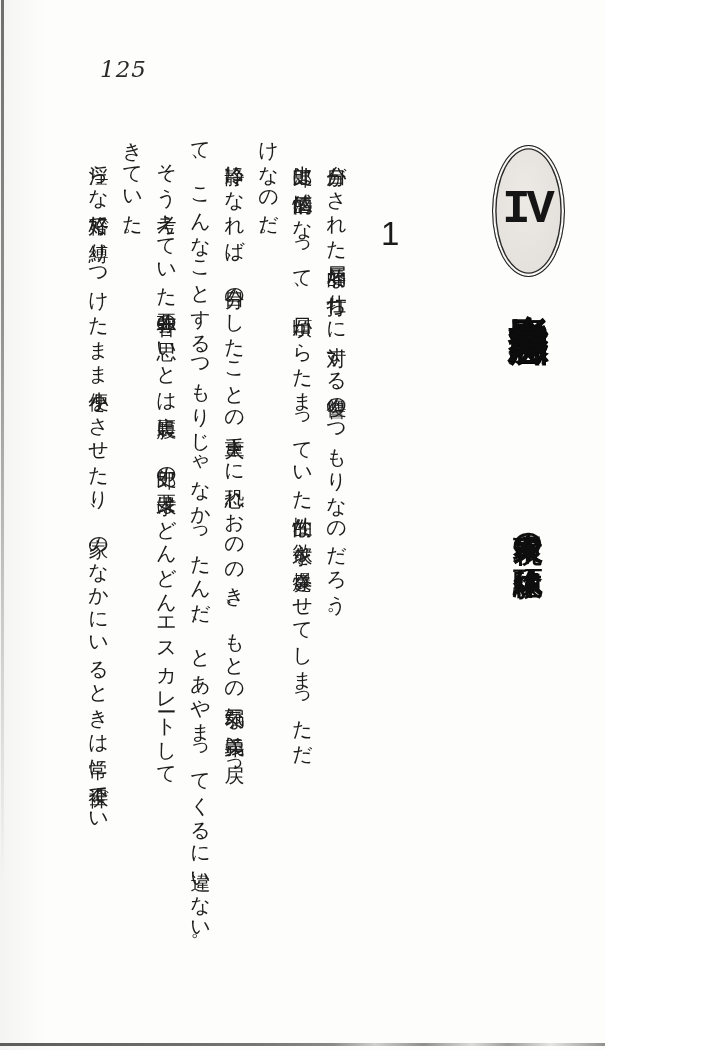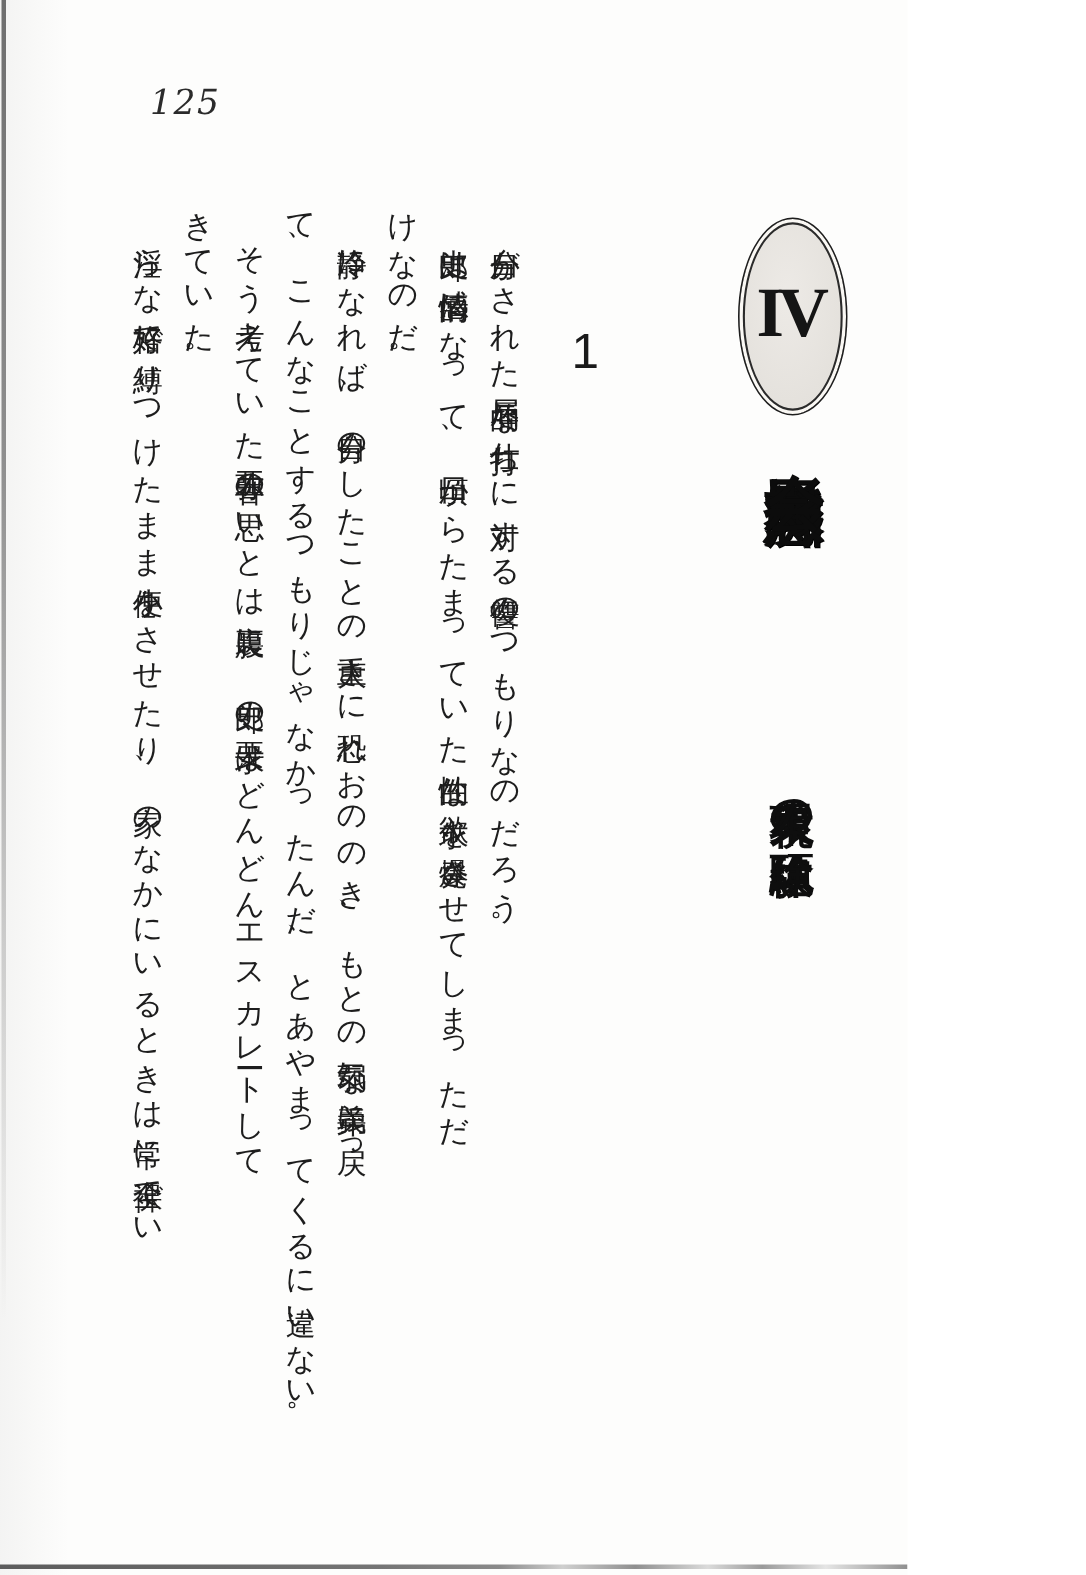--- a/index.html
+++ b/index.html
@@ -60,21 +60,21 @@
     height: 130px;
     border: 1.6px solid #1d1d1d;
     border-radius: 50%;
     background: radial-gradient(ellipse at 45% 40%, #edeae6 0%, #e4e1dc 70%, #dedad4 100%);
     box-shadow: inset 0 0 0 2.2px #faf8f4, inset 0 0 0 3.6px #2b2b2b;
     display: flex;
     align-items: center;
     justify-content: center;
   }
   .chapter-roman {
-    font-family: Liberation Serif, serif;
+    font-family: Liberation Mono, monospace;
     font-weight: 700;
     font-size: 47px;
     letter-spacing: -4px;
     color: #151515;
     transform: translate(-2px, -2px);
   }
   .chapter-title {
     position: absolute;
     left: 507px;
     top: 291px;

